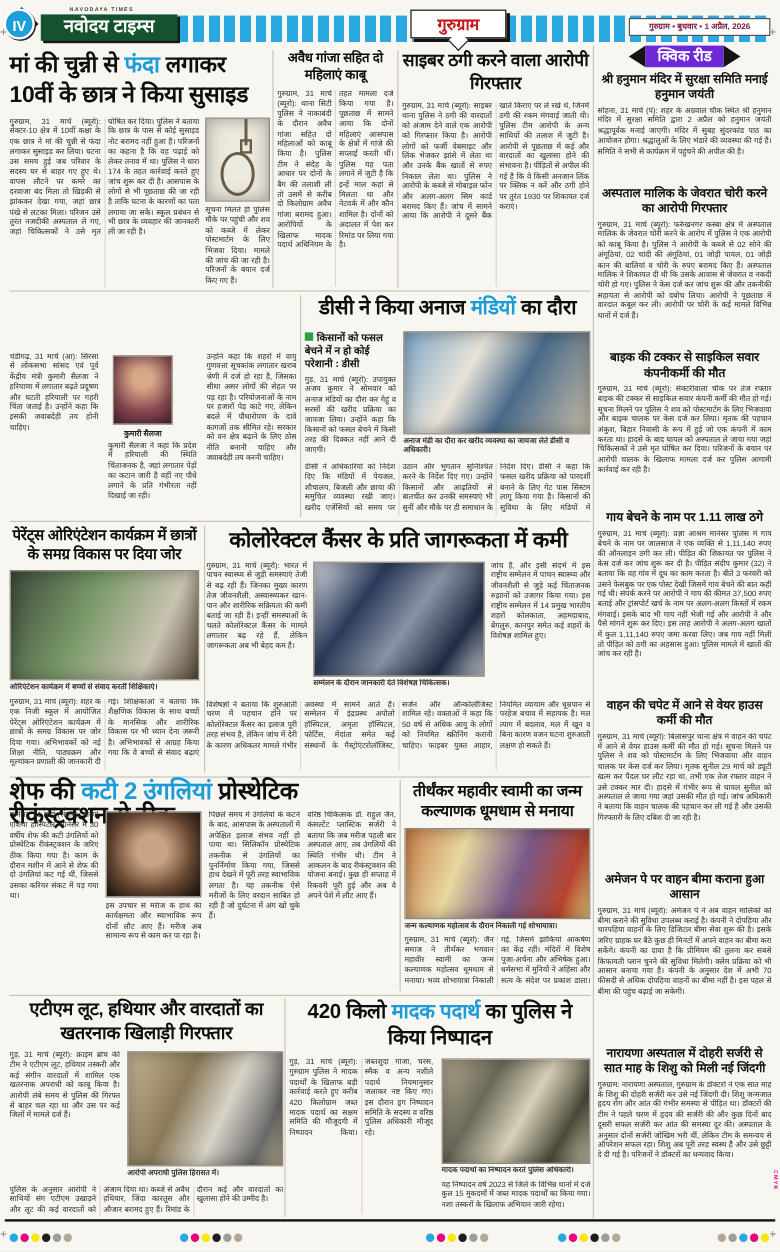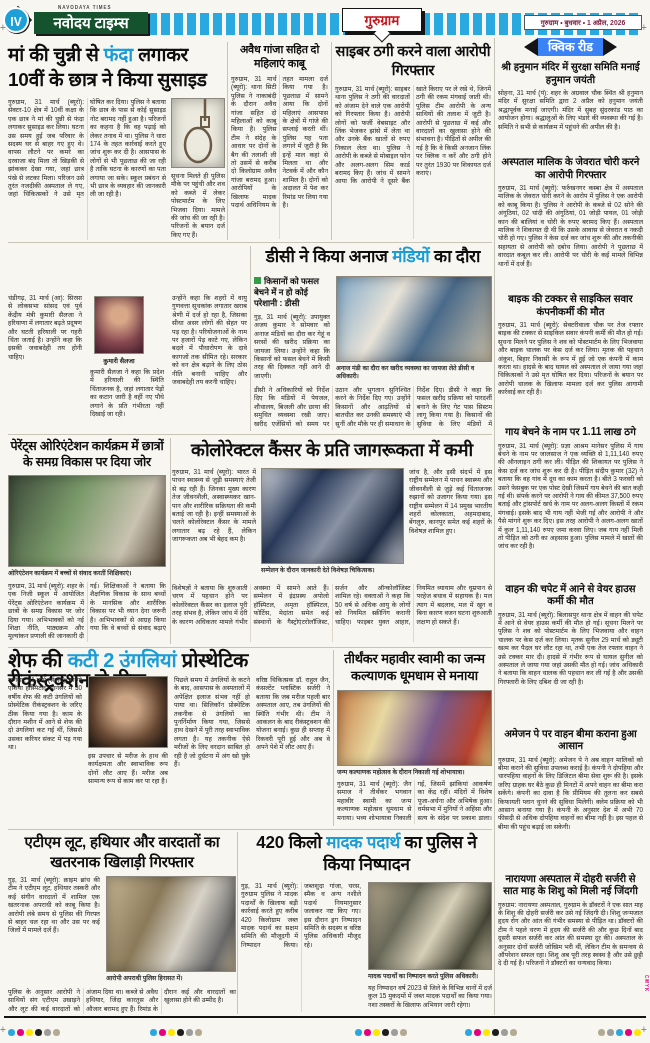--- a/index.html
+++ b/index.html
@@ -26,21 +26,21 @@
             font-weight:700;font-size:12px;line-height:26px;text-align:center;border:2px solid #fff;
             box-shadow:1px 1px 0 #222;}
   .page-badge-wedge{width:20px;height:20px;background:#1b1b1b;transform:rotate(45deg);}
   .edition-badge{background:#fff;border:1.5px solid #141414;box-shadow:3px 3px 0 #141414;
             color:#c3161c;font-weight:700;font-size:13.5px;line-height:23px;text-align:center;}
   .edition-pointer{width:12px;height:12px;background:#fff;border-right:1.5px solid #141414;
             border-bottom:1.5px solid #141414;transform:rotate(45deg);}
   .date-box{background:#fff;border:1px solid #555;color:#7c2040;font-size:6.8px;font-weight:700;
             line-height:13px;text-align:center;}
   
-  .qr-head{background:#3b82f6;color:#fff;font-weight:700;font-size:12.5px;line-height:18px;
+  .qr-head{background:#6d28d9;color:#fff;font-weight:700;font-size:12.5px;line-height:18px;
            text-align:center;padding:0 10px;}
   .qr-tri-l{width:0;height:0;border-top:9px solid transparent;border-bottom:9px solid transparent;border-right:14px solid #141414;}
   .qr-tri-r{width:0;height:0;border-top:9px solid transparent;border-bottom:9px solid transparent;border-left:14px solid #141414;}
   .qr-title{font-weight:700;font-size:10px;line-height:12.5px;color:#101010;text-align:center;margin:5px 0 3px 0;}
   .qr-body{margin-bottom:4px;}
   .subhead-bullet{display:inline-block;width:7px;height:7px;background:#2f9e44;margin-right:3px;}
   .name-cap{font-size:6.4px;font-weight:700;color:#222;text-align:center;}
   
   .dot{display:inline-block;width:7px;height:7px;border-radius:50%;margin-right:2px;}
   .dc{background:#29a8e0}.dm{background:#e6007e}.dy{background:#ffe600}.dk{background:#1d1d1b}.dg{background:#9d9d9c}.dt{background:#b3aa92}

